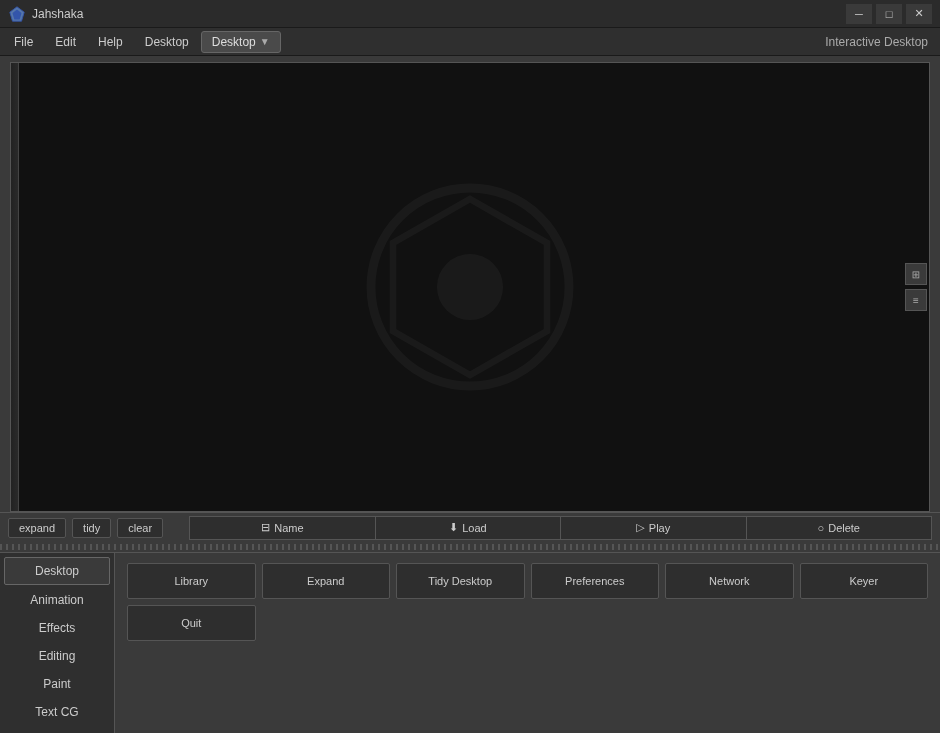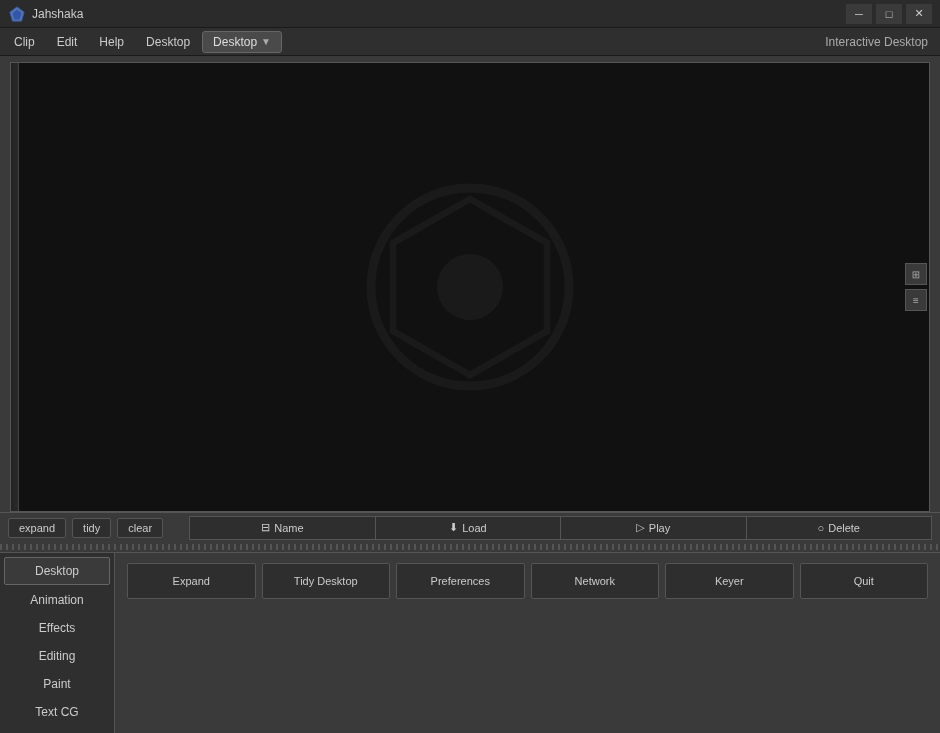--- a/index.html
+++ b/index.html
@@ -244,21 +244,21 @@
     <span>Jahshaka</span>
   </div>
   <div class="titlebar-controls">
     <button class="titlebar-btn">─</button>
     <button class="titlebar-btn">□</button>
     <button class="titlebar-btn close">✕</button>
   </div>
 </div>
 
 <div class="menubar">
-  <span class="menu-item">Clip</span>
+  <span class="menu-item">File</span>
   <span class="menu-item">Edit</span>
   <span class="menu-item">Help</span>
   <span class="menu-item">Desktop</span>
   <div class="desktop-tab">
     <span>Desktop</span>
     <span class="desktop-tab-arrow">▼</span>
   </div>
   <div class="menubar-right">Interactive Desktop</div>
 </div>
 
@@ -321,20 +321,21 @@
     </div>
     <div class="sidebar-item">
       <span>Paint</span>
     </div>
     <div class="sidebar-item">
       <span>Text CG</span>
     </div>
   </div>
 
   <div class="buttons-grid">
+    <button class="grid-btn">Library</button>
     <button class="grid-btn">Expand</button>
     <button class="grid-btn">Tidy Desktop</button>
     <button class="grid-btn">Preferences</button>
     <button class="grid-btn">Network</button>
     <button class="grid-btn">Keyer</button>
     <button class="grid-btn">Quit</button>
   </div>
 </div>
 
 </body></html>

